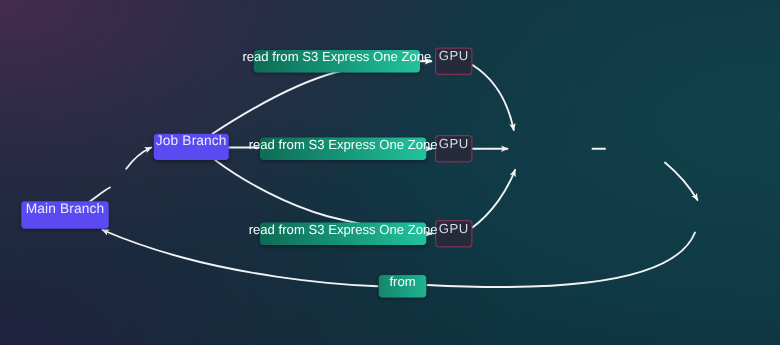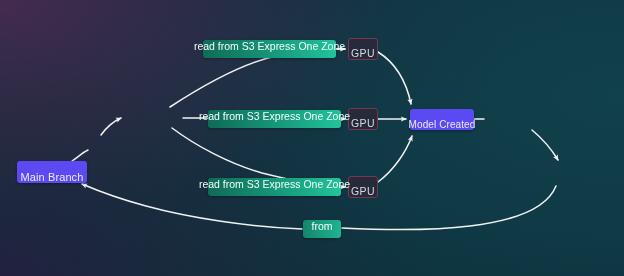--- a/index.html
+++ b/index.html
@@ -31,21 +31,21 @@
     stroke: #f1f2f4;
     stroke-width: 1.5;
     stroke-linecap: round;
   }
   .edge-head { fill: #f1f2f4; }
 
   .node {
     position: absolute;
     box-sizing: border-box;
     display: flex;
-    align-items: flex-end;
+    align-items: flex-start;
     justify-content: center;
     white-space: nowrap;
     letter-spacing: 0.1px;
   }
   .node-purple {
     background: #5b4af2;
     color: #eceaff;
     border-radius: 3px;
     font-size: 11px;
     box-shadow: 0 1px 3px rgba(0,0,0,0.35);
@@ -112,36 +112,36 @@
 
     <path class="edge-path" d="M556,186 C548,206 520,220 470,226 C430,231 382,230 342,228"></path>
 
     <path class="edge-path" marker-end="url(#ah)" d="M302,229 C250,227 190,218 146,206 C116,198 96,190 82,184"></path>
   </svg>
 
   <div class="node node-purple" style="left:17px; top:161px; width:70px; height:22px;">
     <span>Main Branch</span>
   </div>
 
+  <div class="node node-purple" style="left:123px; top:107px; width:60px; height:21px;">
+    <span>Job Branch</span>
+  </div>
 
   <div class="node node-gpu" style="left:348px; top:38px; width:30px; height:22px;">
     <span>GPU</span>
   </div>
 
   <div class="node node-gpu" style="left:348px; top:108px; width:30px; height:22px;">
     <span>GPU</span>
   </div>
 
   <div class="node node-gpu" style="left:348px; top:176px; width:30px; height:22px;">
     <span>GPU</span>
   </div>
 
-  <div class="node node-purple" style="left:410px; top:109px; width:64px; height:21px; font-size:10px;">
-    <span>Model Created</span>
-  </div>
 
 
 
   <div class="label-teal" style="left:203px; top:40px; width:133px; height:18px;">
     <span>read from S3 Express One Zone</span>
   </div>
 
   <div class="label-teal" style="left:208px; top:110px; width:133px; height:18px;">
     <span>read from S3 Express One Zone</span>
   </div>

